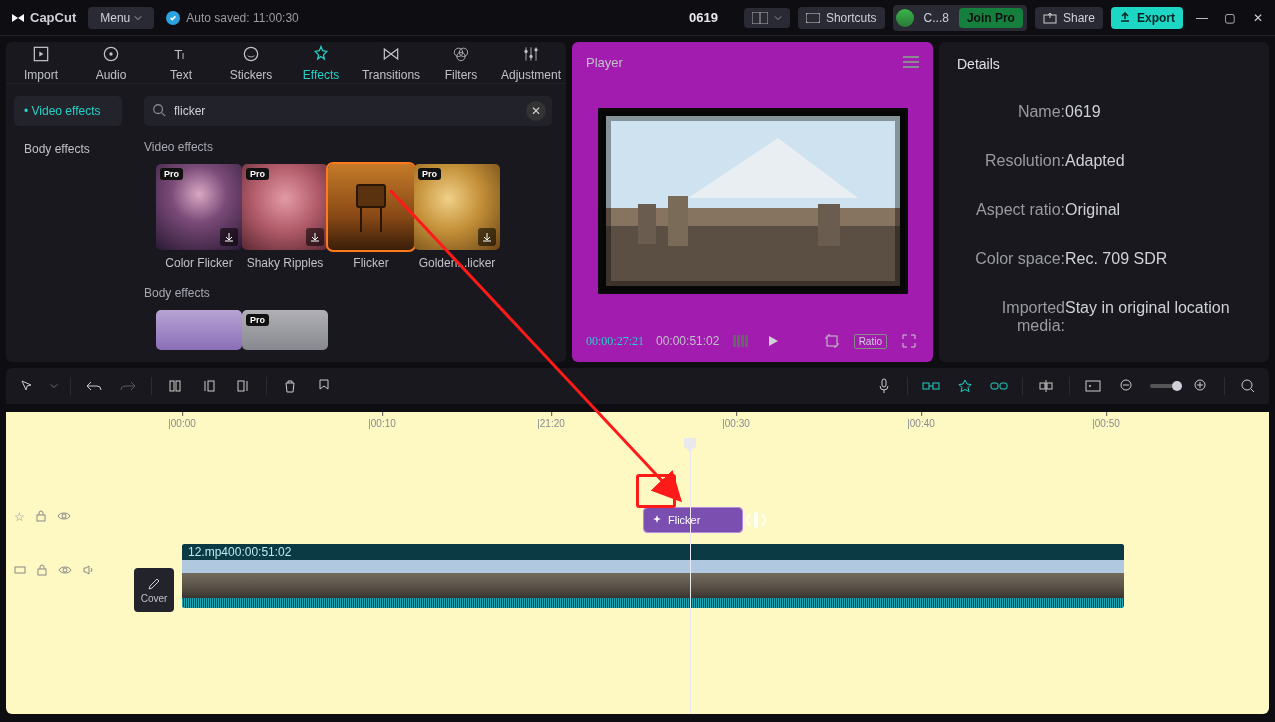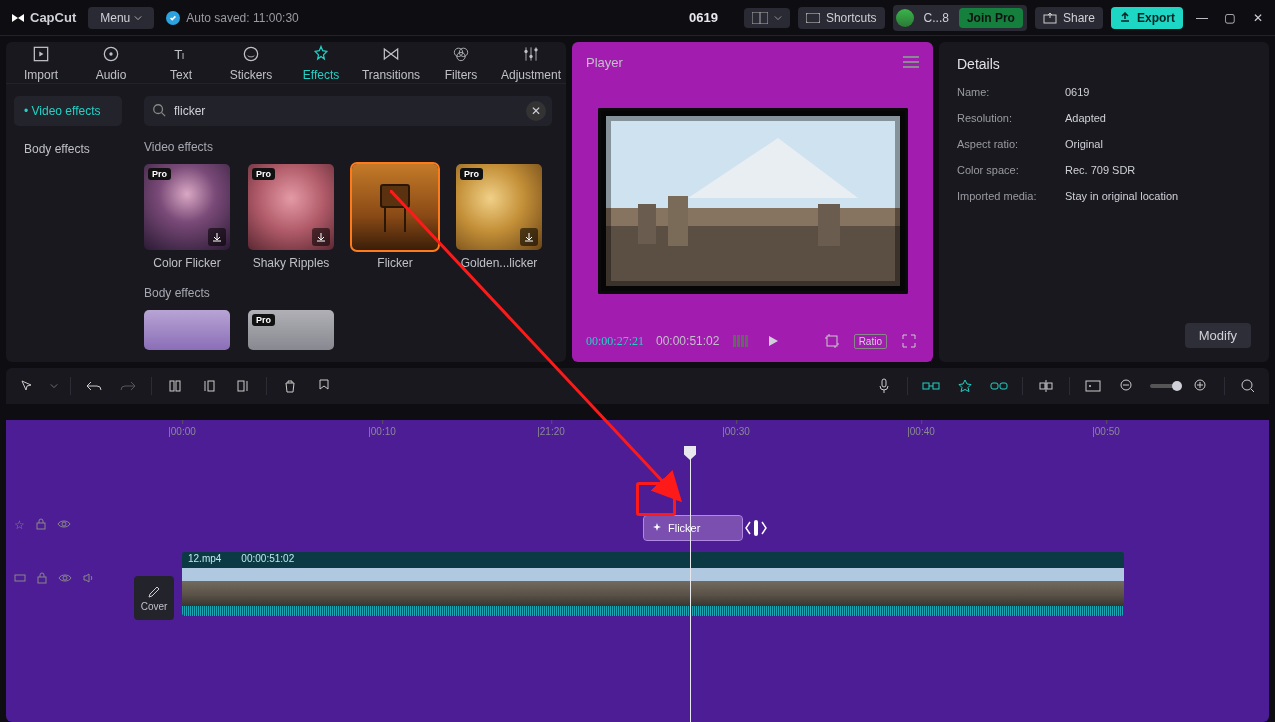--- a/index.html
+++ b/index.html
@@ -29,71 +29,71 @@
   .subnav { width:124px; padding:12px 8px; display:flex; flex-direction:column; gap:8px; }
   .subnav-item { padding:8px 10px; border-radius:5px; cursor:pointer; font-size:12px; color:#c0c0c8;}
   .subnav-item.active { background:#23232c; color:#22d2c6; }
   .subnav-item.active::before { content:"• "; color:#22d2c6; }
   .effects-content { flex:1; padding:12px 14px; overflow:hidden;}
   .search { position:relative; margin-bottom:14px; }
   .search input { width:100%; background:#22222a; border:none; border-radius:5px; padding:8px 30px; color:#d0d0d8; font-size:12px; outline:none;}
   .search .sicon { position:absolute; left:8px; top:7px; color:#888; }
   .search .clear { position:absolute; right:6px; top:5px; width:20px; height:20px; border-radius:50%; background:#333; display:flex; align-items:center; justify-content:center; cursor:pointer; }
   .sect-title { color:#a8a8b2; font-size:12px; margin:6px 0 10px; }
-  .thumbs { display:flex; gap:18px; }
+  .thumbs { display:flex; gap:0;margin-left:12px; }
   .thumb { width:86px; }
   .thumb .img { width:86px; height:86px; border-radius:5px; position:relative; overflow:hidden; }
   .thumb.sel .img { outline:2px solid #ff7a1a; }
   .thumb .dl { position:absolute; right:4px; bottom:4px; width:18px; height:18px; background:rgba(0,0,0,.55); border-radius:3px; display:flex; align-items:center; justify-content:center; }
   .thumb .pro { position:absolute; left:4px; top:4px; background:#111; color:#fff; font-size:9px; padding:1px 4px; border-radius:3px; font-weight:bold;}
   .thumb .lbl { text-align:center; margin-top:6px; font-size:12px; color:#c0c0c8; white-space:nowrap; overflow:hidden; text-overflow:ellipsis;}
   .body-row .thumb .img { height:40px; }
 
   .player-panel { flex:1; background:#a21caf; border-radius:6px; display:flex; flex-direction:column; }
   .player-head { height:40px; display:flex; align-items:center; justify-content:space-between; padding:0 14px; font-size:13px; color:#c0c0c8;}
   .player-view { flex:1; display:flex; align-items:center; justify-content:center; padding:6px 14px;}
   .preview { width:310px; height:186px; background:#000; position:relative; border-radius:2px; overflow:hidden; }
   .preview-img { position:absolute; inset:0; }
   .player-ctrl { height:42px; display:flex; align-items:center; padding:0 14px; gap:12px; font-size:12px;}
   .tc-cur { color:#22d2c6;font-family:Liberation Serif, serif; }
   .tc-dur { color:#c0c0c8; }
   .player-ctrl .spacer { flex:1; }
   .pbtn { cursor:pointer; display:flex; align-items:center; justify-content:center; width:20px; height:20px; }
   .ratio-box { border:1px solid #888; padding:1px 4px; font-size:10px; border-radius:2px;}
 
-  .details-panel { width:330px; background:#18181e; border-radius:6px; padding:14px 18px; display:flex; flex-direction:column; }
+  .details-panel { width:330px; background:#18181e; border-radius:6px; padding:14px 18px; display:flex; flex-direction:column;gap:17px; }
   .details-panel h3 { font-size:14px; font-weight:normal; color:#e0e0e6; margin-bottom:14px; }
-  .drow { display:flex; margin-bottom:14px; font-size:11px;}
+  .drow { display:flex; margin-bottom:14px; font-size:16px;text-align:right;}
   .drow .k { width:108px; color:#9a9aa2; }
   .drow .v { color:#d0d0d8; }
   .modify-row { margin-top:auto; display:flex; justify-content:flex-end; }
   .modify-btn { background:#2e2e38; padding:5px 14px; border-radius:4px; cursor:pointer; font-size:13px;}
 
   .timeline-tools { height:36px; background:#18181e; margin:0 6px; border-radius:6px 6px 0 0; display:flex; align-items:center; padding:0 10px; gap:12px;}
   .ttool { cursor:pointer; display:flex; align-items:center; justify-content:center; width:22px; height:20px; color:#c0c0c8;}
   .ttool.dis { opacity:.35; cursor:default;}
   .ttool.accent { color:#22d2c6; }
   .tool-sep { width:1px; height:18px; background:#2c2c36; }
   .timeline-tools .spacer { flex:1; }
   .zoom-slider { width:28px; height:4px; background:#555; border-radius:2px; position:relative;}
   .zoom-slider::after { content:""; position:absolute; right:-4px; top:-3px; width:10px; height:10px; background:#d0d0d8; border-radius:50%;}
 
-  .timeline-area { position:relative; background:#4c1d95; margin:16px 6px 6px; border-radius:0 0 6px 6px; height:302px; overflow:hidden;}
+  .timeline-area { position:relative; background:#fef9c3; margin:8px 6px 6px; border-radius:0 0 6px 6px; height:302px; overflow:hidden;}
   .ruler { position:absolute; top:0; left:130px; right:10px; height:26px; }
   .ruler .tick { position:absolute; top:6px; font-size:10px; color:#8a8a92; transform:translateX(-50%);}
   .ruler .tick::before { content:""; position:absolute; left:50%; top:-6px; width:1px; height:4px; background:#555;}
   .track-controls { position:absolute; left:0; top:0; bottom:0; width:130px; }
   .tc-row { position:absolute; left:8px; display:flex; gap:10px; color:#8a8a92; }
   .tracks { position:absolute; left:130px; right:10px; top:26px; bottom:0; }
   .effect-lane { position:absolute; top:70px; height:34px; width:100%; }
   .effect-clip { position:absolute; left:508px; width:98px; height:24px; background:#7a4fb0; border-radius:3px; display:flex; align-items:center; padding:0 8px; gap:6px; color:#fff; font-size:11px; outline:1px solid #b288e6;}
   .edge-handle { position:absolute; top:-4px; left:604px; width:32px; height:32px; display:flex; align-items:center; justify-content:center; }
   .red-box { position:absolute; top:62px; left:630px; width:40px; height:34px; border:3px solid #ff1a1a; border-radius:3px;}
   .vid-lane { position:absolute; top:106px; height:64px; width:100%; background:#0d4a56; border-radius:3px; overflow:hidden; width:942px;}
-  .vid-header { height:16px; background:#0b3a44; color:#bfe8ee; font-size:10px; padding:1px 6px; display:flex; gap:20px;}
+  .vid-header { height:16px; background:#0b3a44; color:#bfe8ee; font-size:12px; padding:1px 6px; display:flex; gap:0;}
   .frames { display:flex; height:38px; }
   .frame { flex:1; background:linear-gradient(#b0c8e0 0%, #b0c8e0 35%, #736a5e 35%, #5a5248 70%, #3a3530 100%); }
   .wave { height:10px; background:repeating-linear-gradient(90deg,#1aa6b2 0 1px, transparent 1px 2px); }
   .playhead { position:absolute; top:0; bottom:0; width:1px; background:#e8e8ee; }
   .playhead::before { content:""; position:absolute; top:0; left:-6px; width:12px; height:14px; background:#e8e8ee; clip-path:polygon(0 0,100% 0,100% 60%,50% 100%,0 60%);}
   .cover-btn { position:absolute; top:130px; left:-2px; width:40px; height:44px; background:#23232c; border-radius:4px; display:flex; flex-direction:column; align-items:center; justify-content:center; gap:2px; font-size:10px; color:#c0c0c8; cursor:pointer;}
 
   .arrow-svg { position:absolute; top:190px; left:390px; pointer-events:none; }
 
   .hamb { display:flex; flex-direction:column; gap:3px; }
@@ -370,23 +370,20 @@
         <span class="v">Original</span>
       </div>
     <div class="drow">
         <span class="k">Color space:</span>
         <span class="v">Rec. 709 SDR</span>
       </div>
     <div class="drow">
         <span class="k">Imported media:</span>
         <span class="v">Stay in original location</span>
       </div>
-    <div class="modify-row">
-        <span class="modify-btn">Modify</span>
-      </div>
   </div>
 </div>
 
 <div class="timeline-tools">
   <span class="ttool">
       <svg width="14" height="14" viewBox="0 0 14 14">
         <path d="M2 2l9 4-4 1-1 4z" fill="none" stroke="#ccc"></path>
       </svg>
     </span>
   <svg width="8" height="8" viewBox="0 0 10 10">

